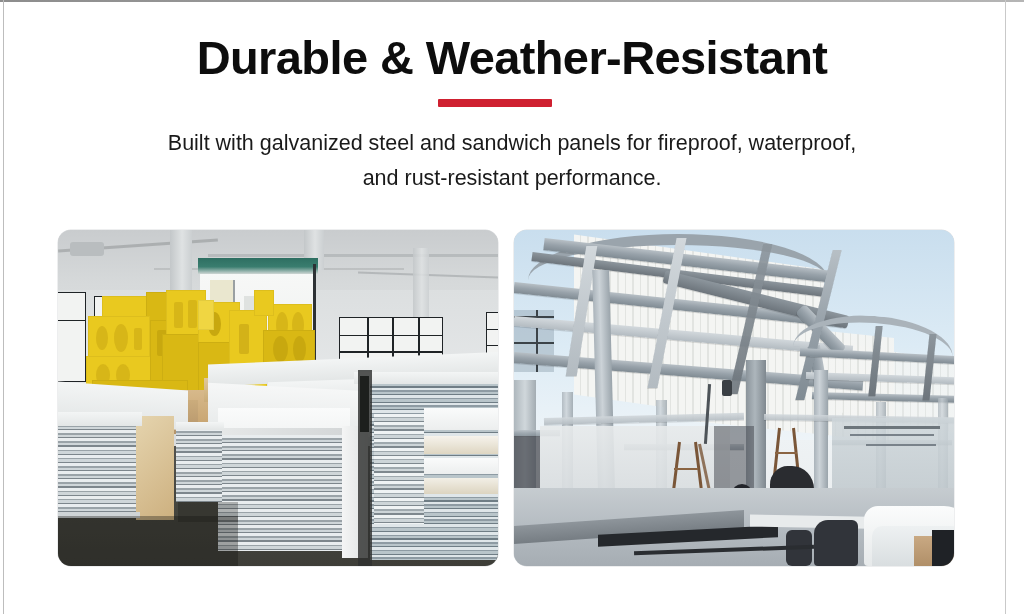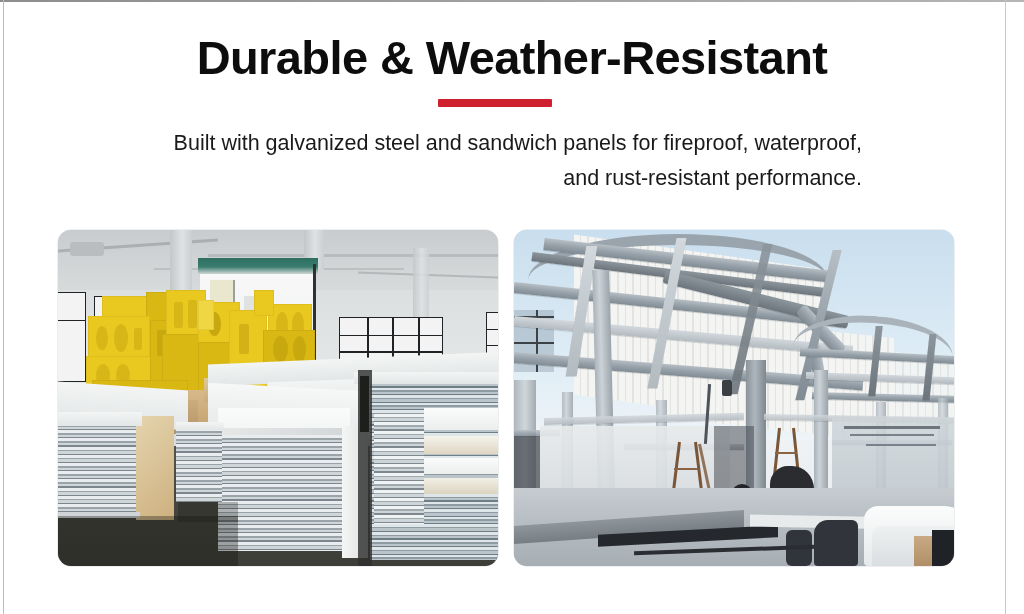--- a/index.html
+++ b/index.html
@@ -46,21 +46,21 @@
     width:114px;height:8px;
     background:#cf2030;
     border-radius:1px;
   }
   .subtitle{
     position:absolute;left:162px;top:126px;width:700px;
     font-size:21.5px;
     font-weight:400;
     color:#1a1a1a;
     line-height:35px;
-    text-align:right;
+    text-align:center;
   }
 
   
   .photos{
     position:absolute;
     left:58px;top:230px;
     width:896px;height:336px;
     display:flex;
     gap:16px;
   }

